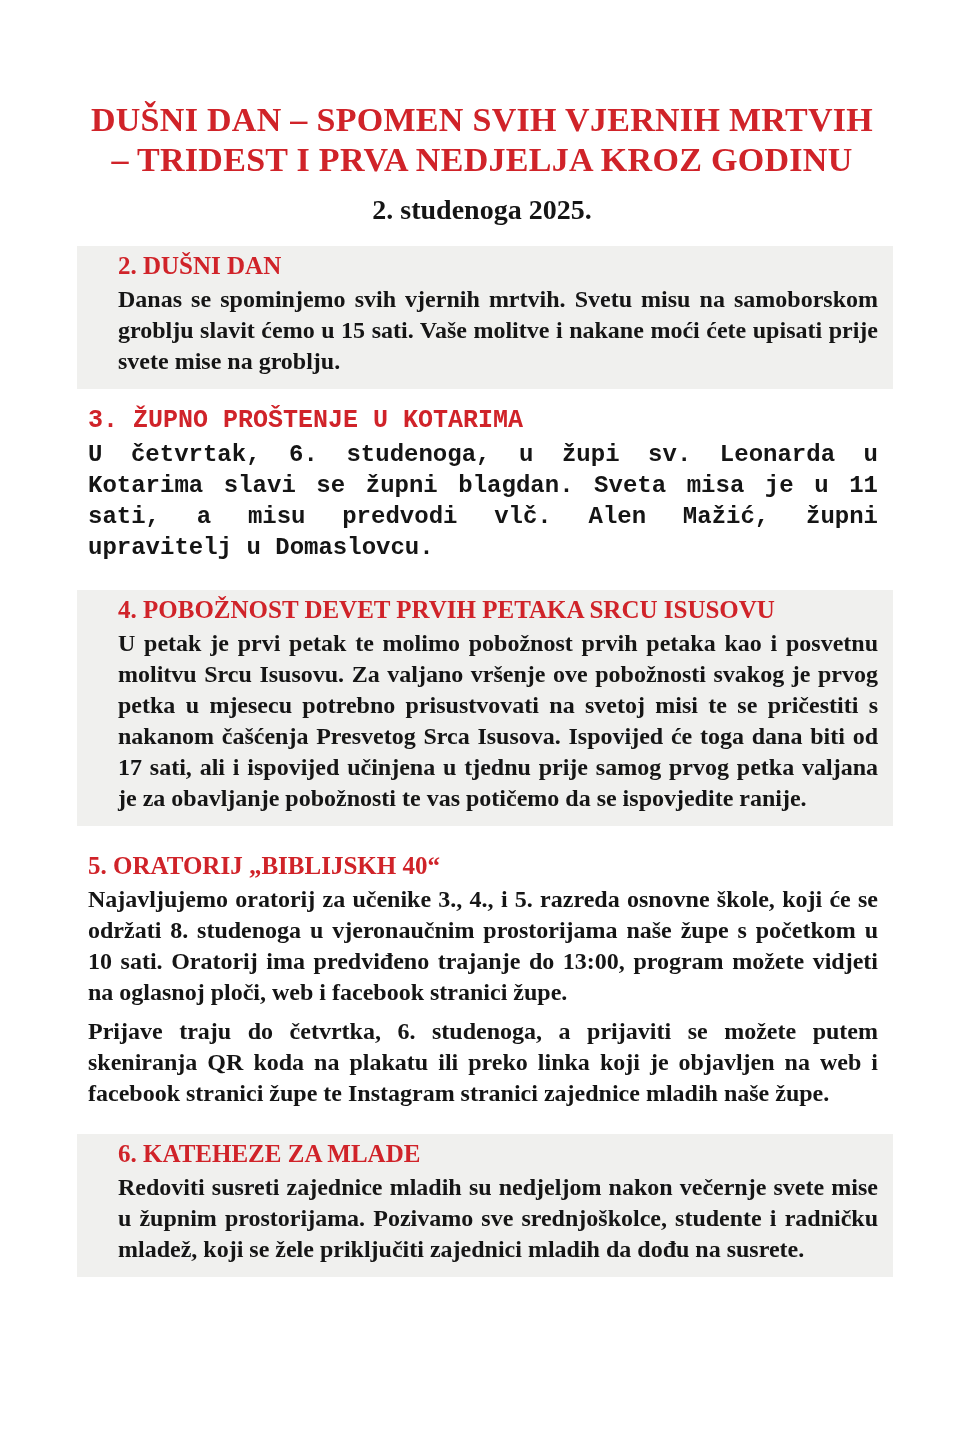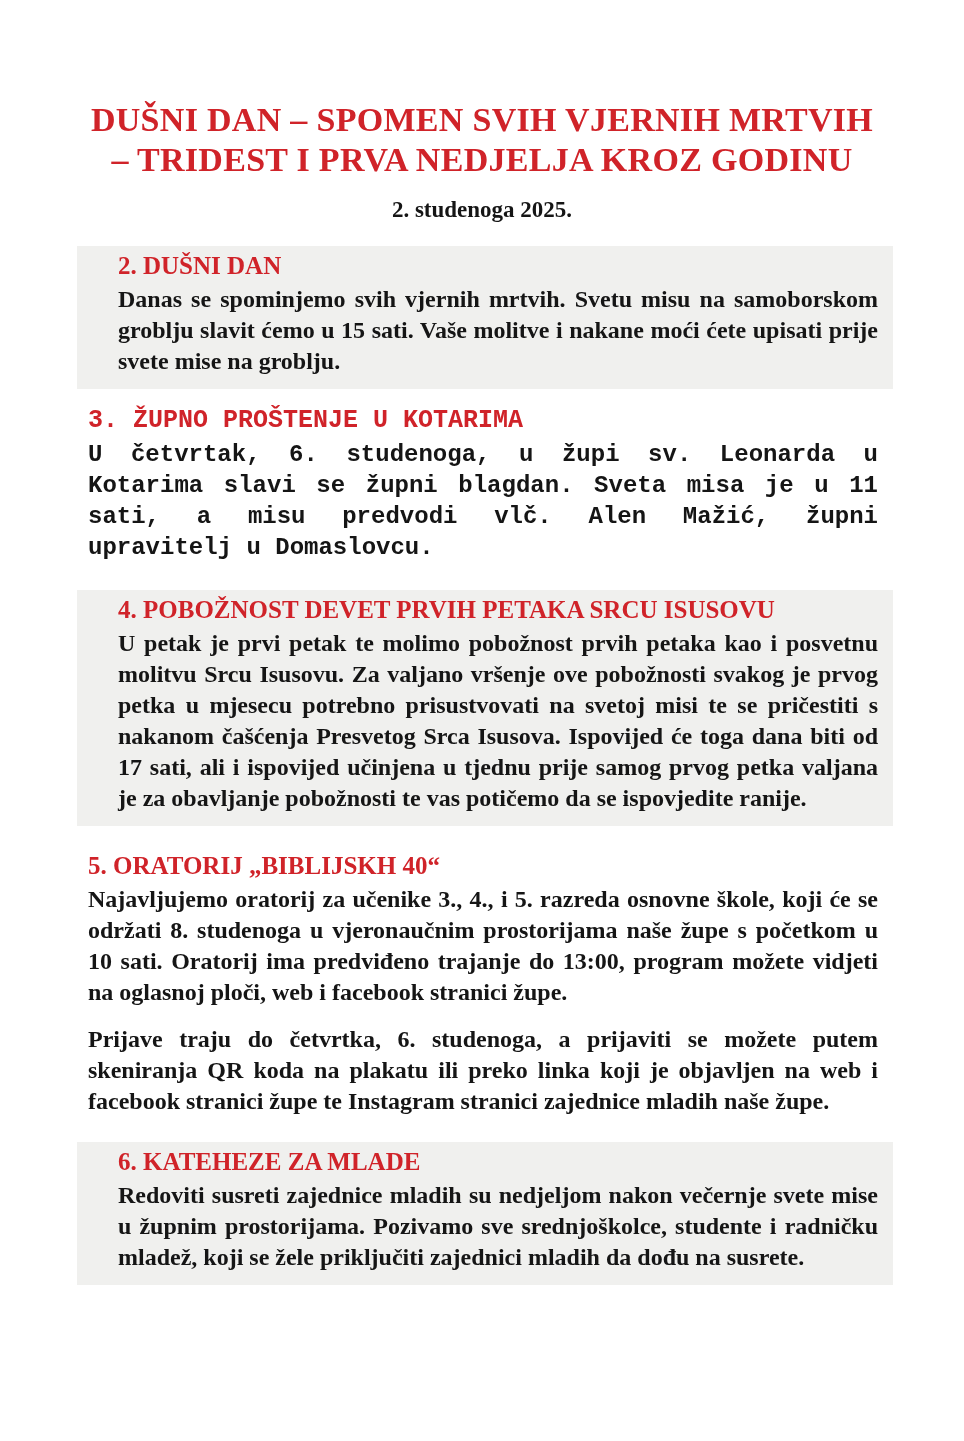--- a/index.html
+++ b/index.html
@@ -27,21 +27,21 @@
     padding-top: 100px;
     text-align: center;
     color: var(--red);
     font-size: 34px;
     line-height: 40px;
     letter-spacing: 0.3px;
   }
   .doc-title .tline { display: block; }
   .doc-date {
     text-align: center;
-    font-size: 23px;
+    font-size: 28px;
     line-height: 26px;
     margin-top: 17px;
   }
   .sections {
     margin-top: 23px;
   }
   .section {
     margin: 0 71px 12px 77px;
     padding: 5px 15px 12px 11px;
   }
@@ -58,21 +58,21 @@
   .sec-line {
     font-size: 24px;
     line-height: 30px;
   }
   .section p {
     margin: 0;
     font-size: 24px;
     line-height: 31px;
     text-align: justify;
   }
-  .section p + p { margin-top: 16px; }
+  .section p + p { margin-top: 8px; }
   .section-1 { margin-bottom: 25px; padding-bottom: 0; }
   .section-3 { margin-bottom: 15px; font-family: Liberation Mono, monospace; }
   .section-4 { margin-bottom: 20px; }
   .section-5 { margin-bottom: 13px; }
 </style>
 </head>
 <body>
 
 <div class="page">
 

